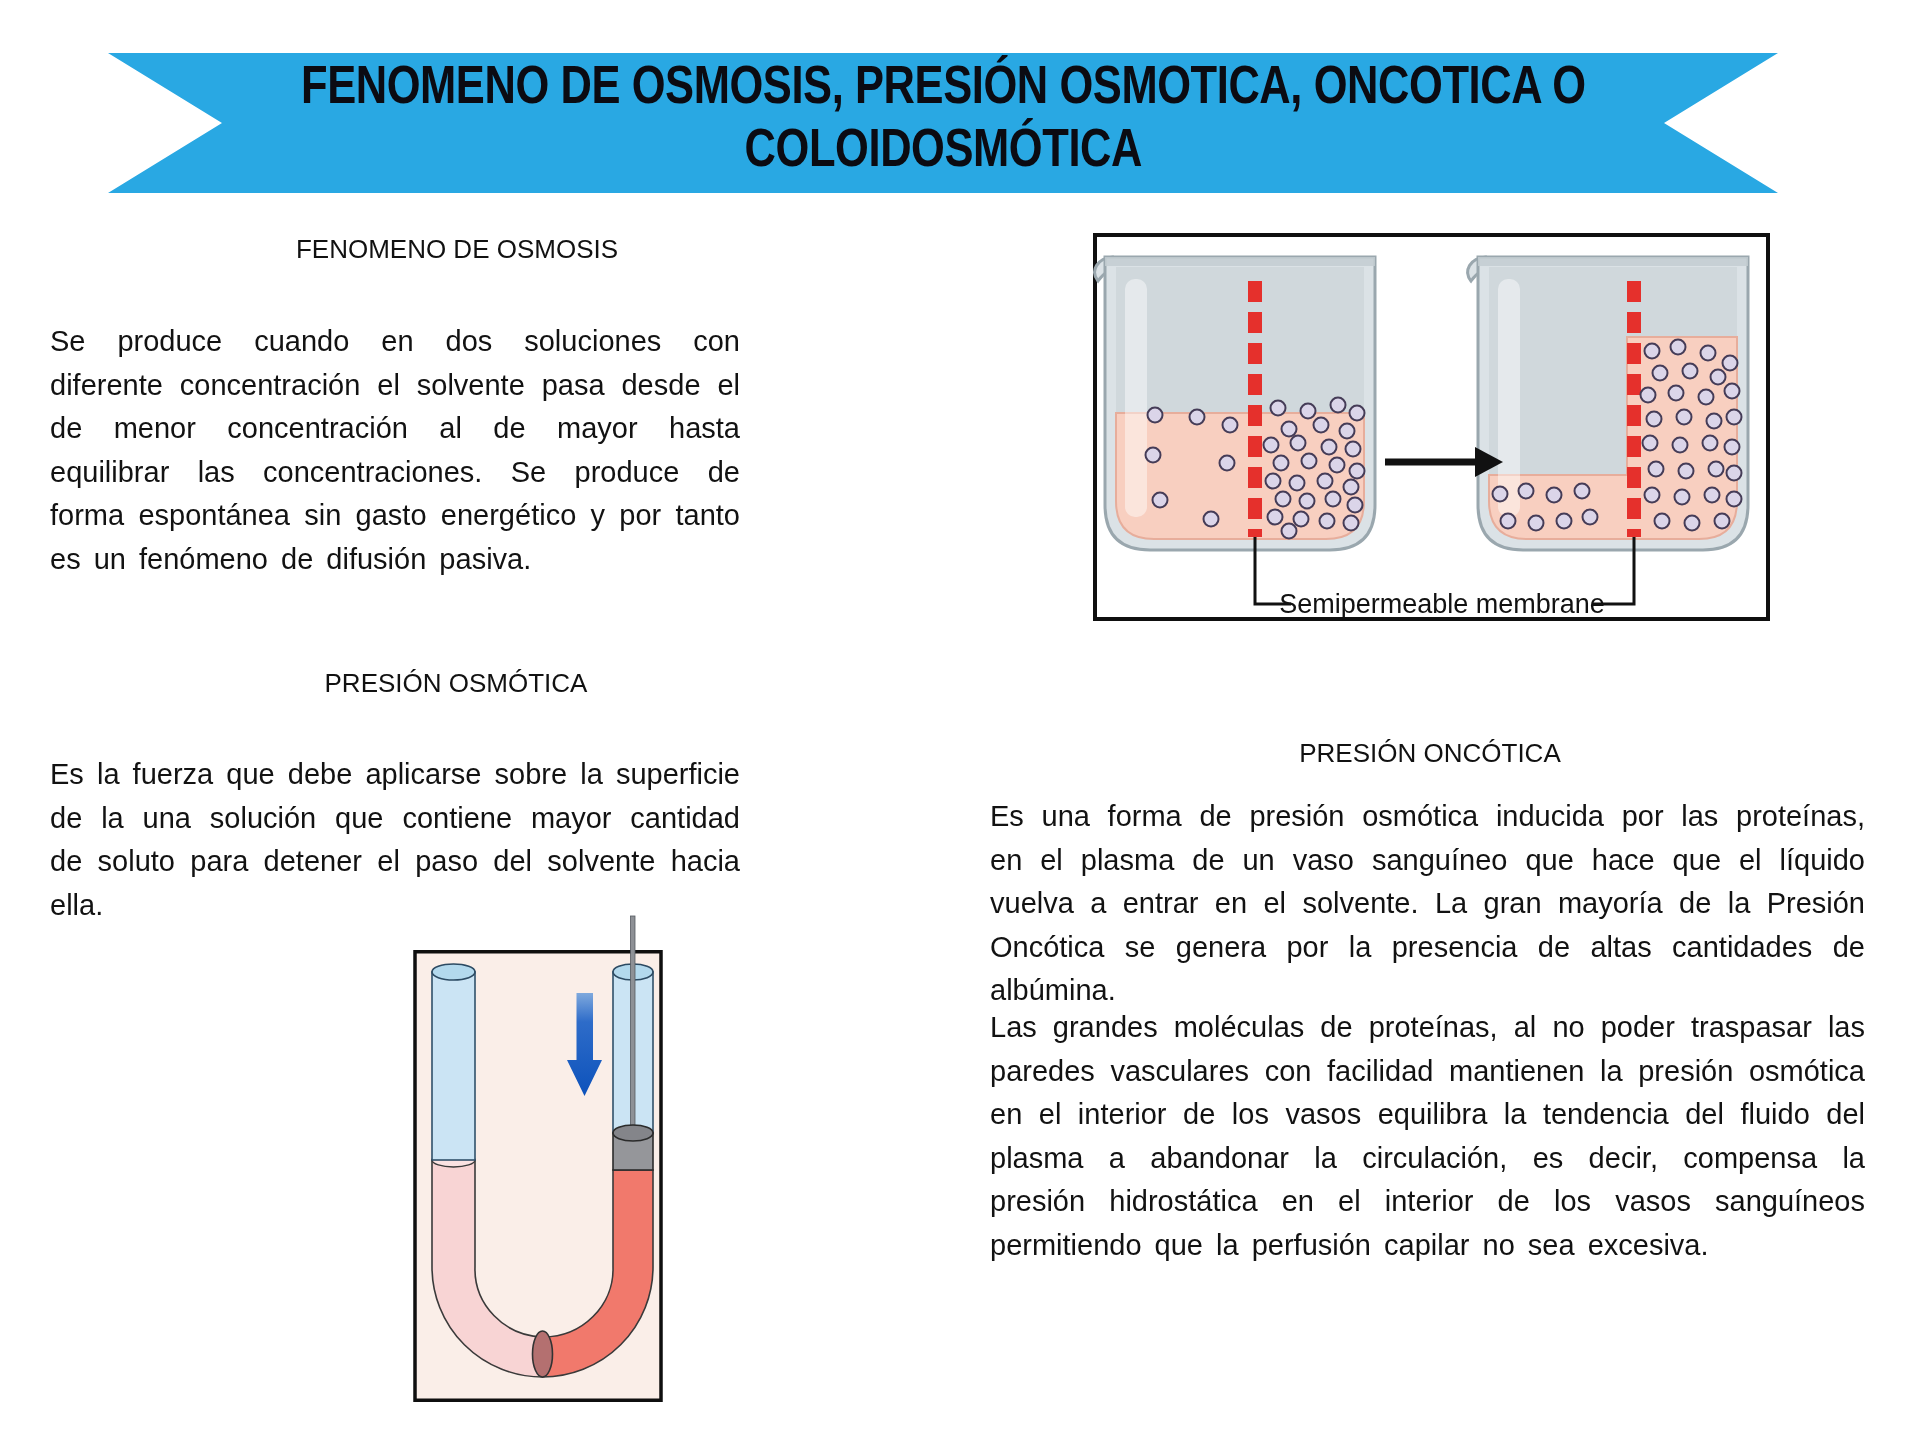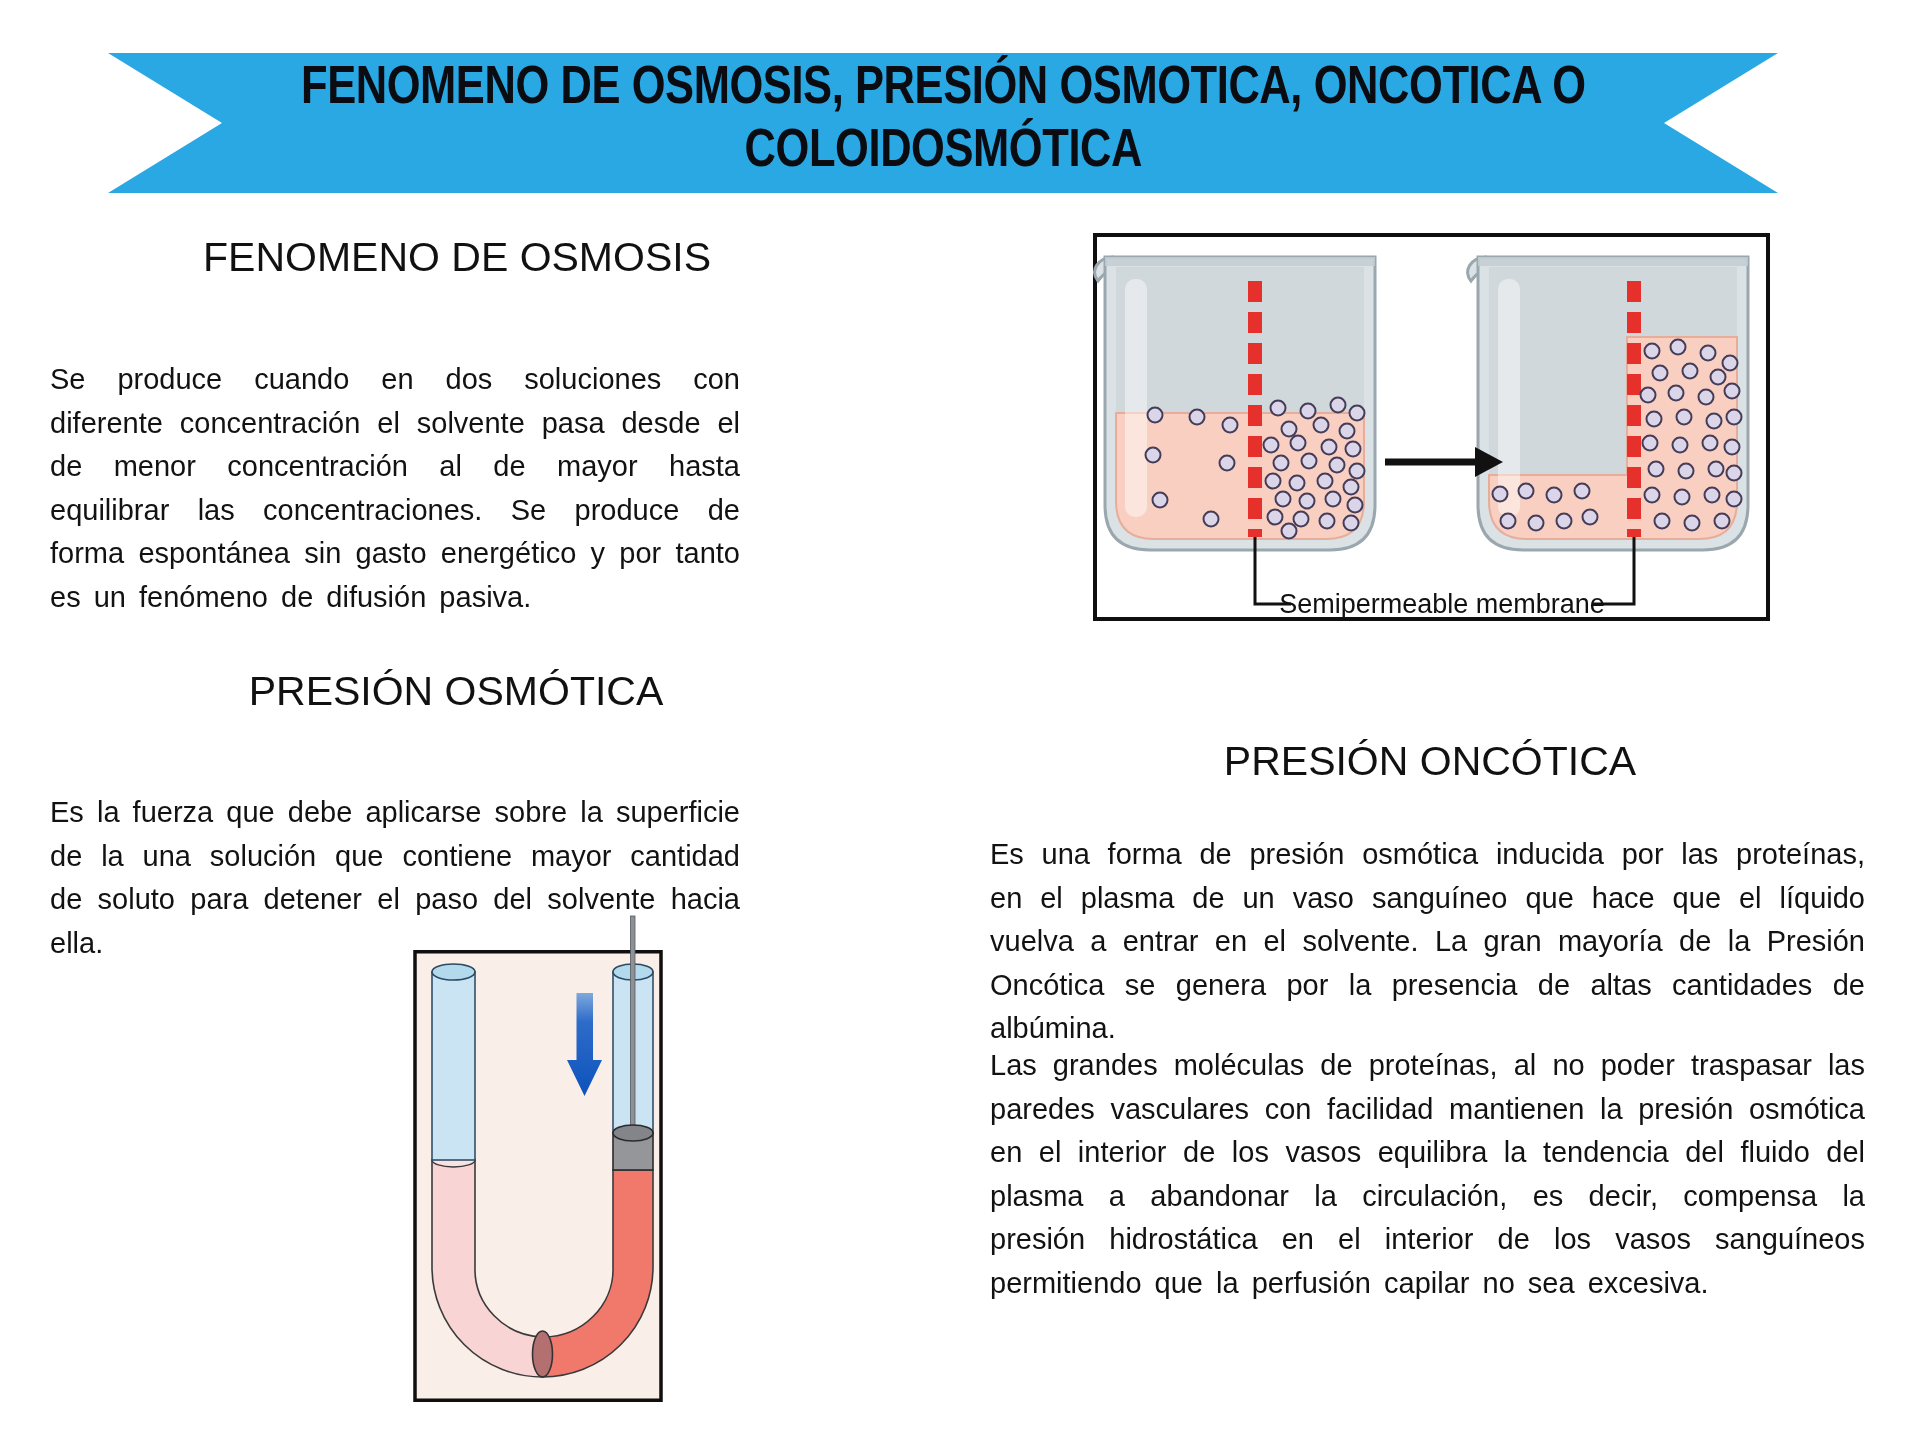--- a/index.html
+++ b/index.html
@@ -30,32 +30,31 @@
     line-height:63px;
     letter-spacing:-0.5px;
     color:var(--title-color);
     transform:scaleX(0.82);
     transform-origin:50% 50%;
     white-space:nowrap;
   }
 
   
   .heading{
-    font-size:41px;
+    font-size:26px;
     text-align:center;
     width:600px;
     color:#111;
   }
   .para{
     font-size:29px;
     line-height:43.5px;
     text-align:justify;
     word-spacing:5px;
     color:#121212;
-    margin-top:38px;
   }
   .h1{left:157px; top:234px}
   .p1{left:50px;  top:320px; width:690px}
   .h2{left:156px; top:668px}
   .p2{left:50px;  top:753px; width:690px}
   .h3{left:1130px;top:738px}
   .rp1{left:990px; top:795px; width:875px}
   .rp2{left:990px; top:1006px; width:875px}
 
   

